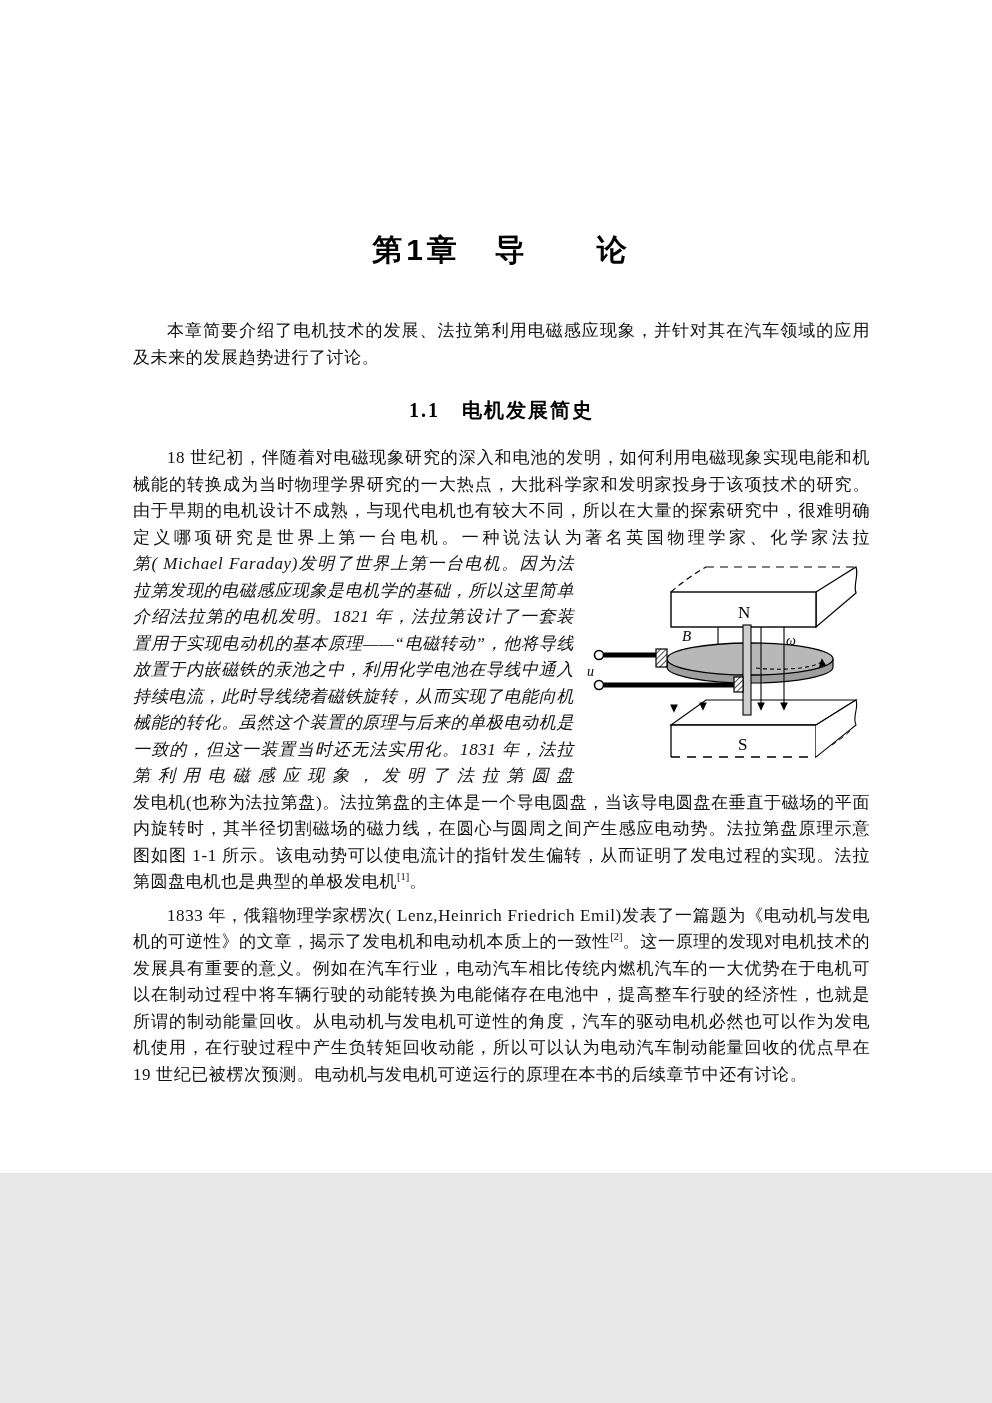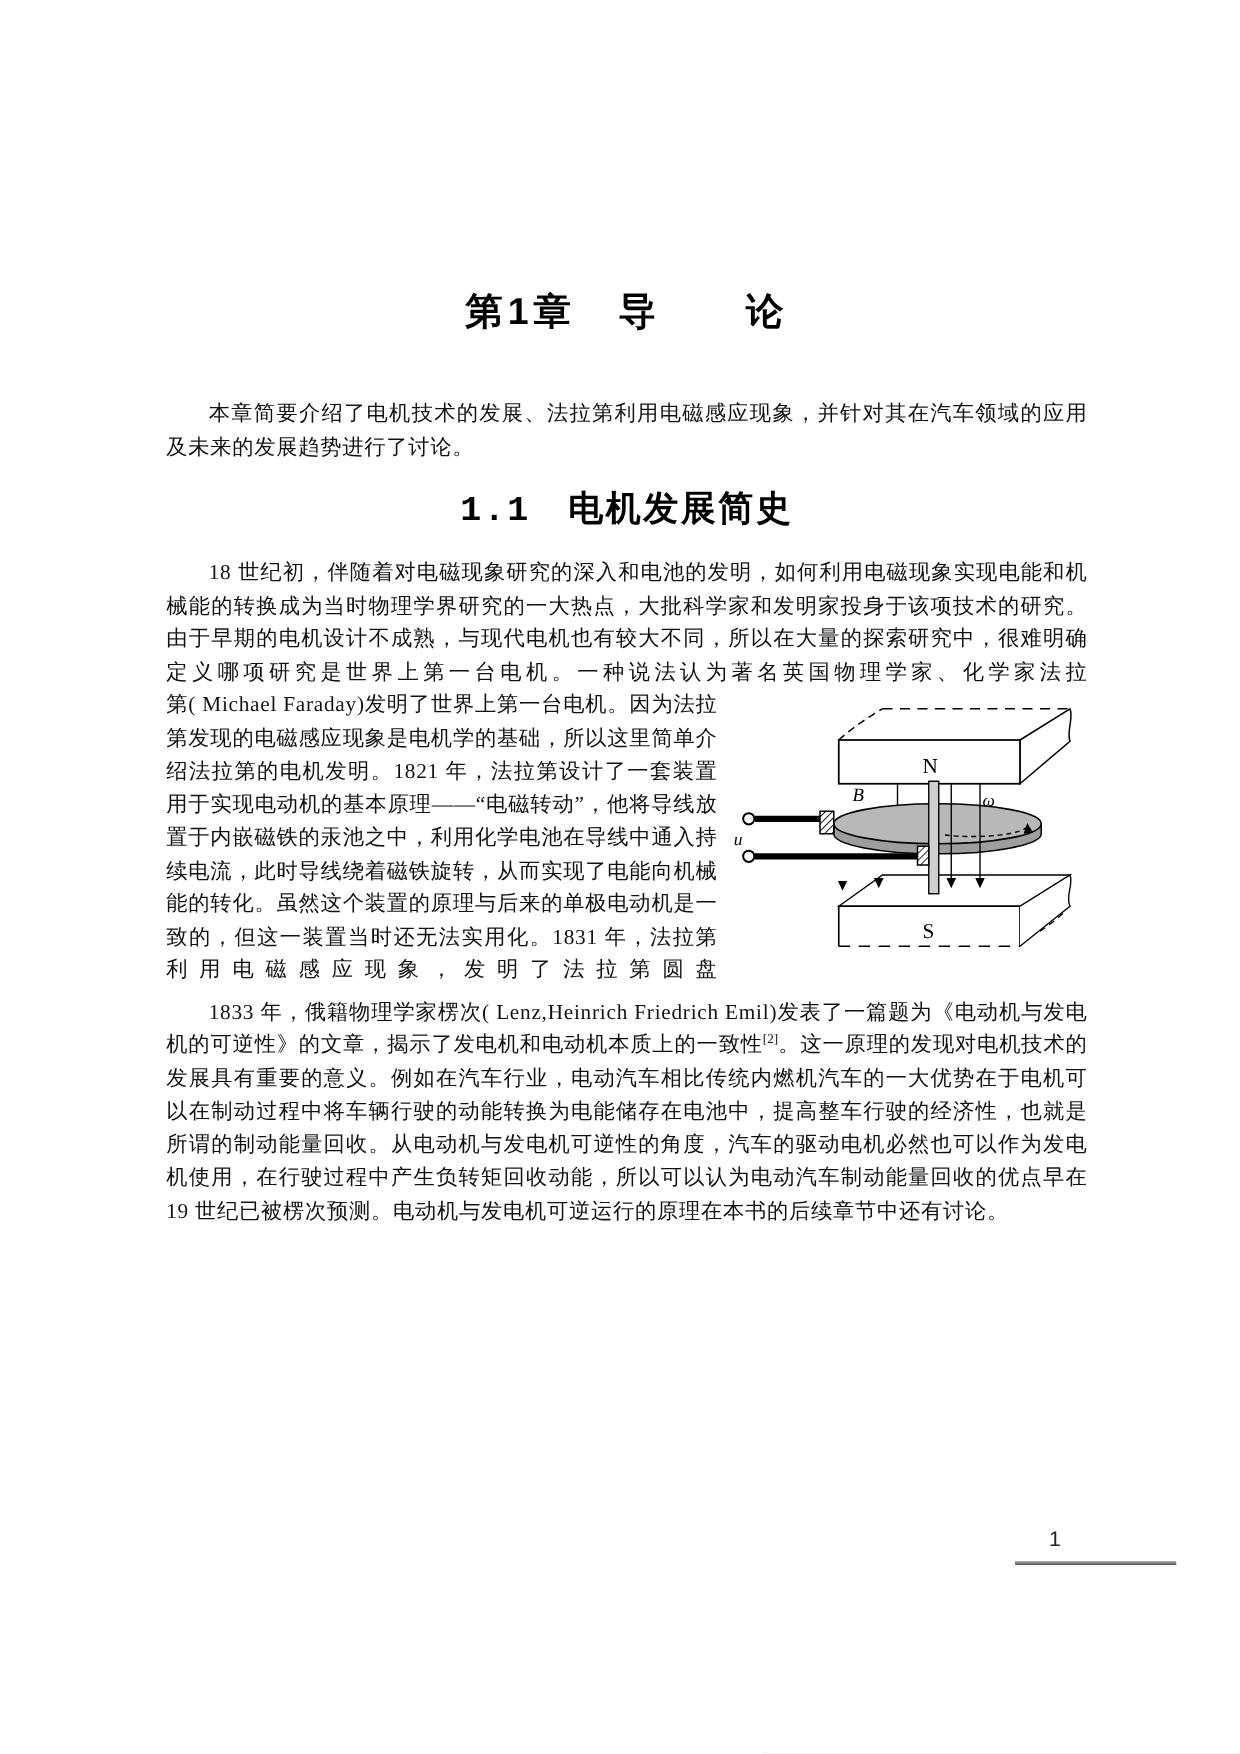--- a/index.html
+++ b/index.html
@@ -1,20 +1,20 @@
 <!DOCTYPE html>
 <html><head>
 <meta charset="utf-8">
 <style>
   * { margin: 0; padding: 0; box-sizing: border-box; }
   html, body { background: #e8e8e8; }
   .page {
     position: relative;
     width: 992px;
-    height: 1403px;
+    height: 1173px;
     margin: 0 auto;
     background: #ffffff;
     overflow: hidden;
     font-family: "Liberation Serif", "DejaVu Serif", serif;
     color: #111111;
   }
   .content {
     position: absolute;
     left: 133px;
     top: 0;
@@ -33,38 +33,38 @@
   .intro {
     margin-top: 50px;
     font-size: 17px;
     line-height: 26.5px;
     letter-spacing: 0.6px;
     text-align: justify;
     text-indent: 2em;
   }
   .section-title {
     margin-top: 24px;
-    font-family: Liberation Mono, monospace;
-    font-size: 28px;
+    font-family: Liberation Serif, serif;
+    font-size: 20px;
     line-height: 30px;
     font-weight: bold;
     text-align: center;
     letter-spacing: 2px;
     color: #000;
   }
   .para {
     font-size: 17px;
     line-height: 26.5px;
     letter-spacing: 0.6px;
     text-align: justify;
   }
   .indent { text-indent: 2em; }
   .p1-full { margin-top: 20px; text-align-last: justify; }
   .wrap-region { overflow: visible; }
-  .para-wrap { text-align-last: justify; }
+  .para-wrap { text-align-last: justify; font-style: italic; }
   .clear { clear: both; }
   .para-space { margin-top: 7px; }
   sup.ref {
     font-size: 10.5px;
     letter-spacing: 0;
     vertical-align: 7px;
     line-height: 0;
   }
   .figure-float {
     float: right;
@@ -176,20 +176,21 @@
 
           <text class="fig-label fig-label-italic" x="96" y="82" font-size="15" fill="#000" font-style="italic">B</text>
           <text class="fig-label fig-label-italic" x="200" y="86" font-size="14" fill="#000" font-style="italic">ω</text>
           <text class="fig-label fig-label-italic" x="1" y="117" font-size="14" fill="#000" font-style="italic">u</text>
         </svg>
       </div>
 
       <div class="para para-wrap">第( Michael Faraday)发明了世界上第一台电机。因为法拉第发现的电磁感应现象是电机学的基础，所以这里简单介绍法拉第的电机发明。1821 年，法拉第设计了一套装置用于实现电动机的基本原理——“电磁转动”，他将导线放置于内嵌磁铁的汞池之中，利用化学电池在导线中通入持续电流，此时导线绕着磁铁旋转，从而实现了电能向机械能的转化。虽然这个装置的原理与后来的单极电动机是一致的，但这一装置当时还无法实用化。1831 年，法拉第利用电磁感应现象，发明了法拉第圆盘</div>
     </div>
 
+    <div class="para clear"><span>发电机(也称为法拉第盘)。法拉第盘的主体是一个导电圆盘，当该导电圆盘在垂直于磁场的平面内旋转时，其半径切割磁场的磁力线，在圆心与圆周之间产生感应电动势。法拉第盘原理示意图如图 1-1 所示。该电动势可以使电流计的指针发生偏转，从而证明了发电过程的实现。法拉第圆盘电机也是典型的单极发电机</span><sup class="ref">[1]</sup><span>。</span></div>
 
     <div class="para indent para-space"><span>1833 年，俄籍物理学家楞次( Lenz,Heinrich Friedrich Emil)发表了一篇题为《电动机与发电机的可逆性》的文章，揭示了发电机和电动机本质上的一致性</span><sup class="ref">[2]</sup><span>。这一原理的发现对电机技术的发展具有重要的意义。例如在汽车行业，电动汽车相比传统内燃机汽车的一大优势在于电机可以在制动过程中将车辆行驶的动能转换为电能储存在电池中，提高整车行驶的经济性，也就是所谓的制动能量回收。从电动机与发电机可逆性的角度，汽车的驱动电机必然也可以作为发电机使用，在行驶过程中产生负转矩回收动能，所以可以认为电动汽车制动能量回收的优点早在 19 世纪已被楞次预测。电动机与发电机可逆运行的原理在本书的后续章节中还有讨论。</span></div>
 
 
   </div>
 
   <div class="page-footer-num">1</div>
   <div class="page-footer-line"></div>
 </div>
 

